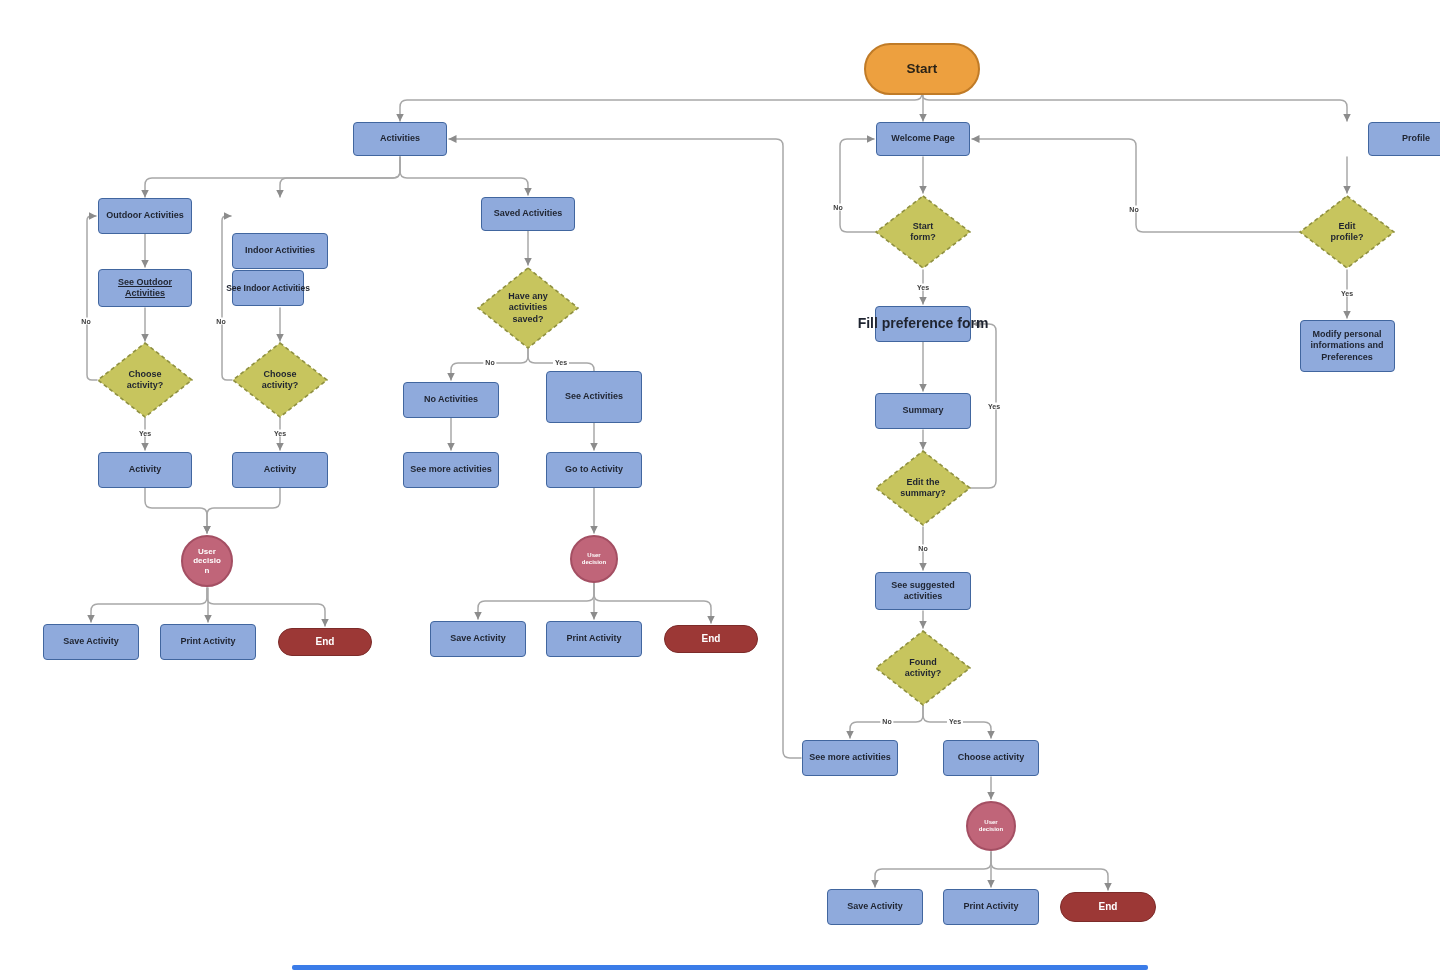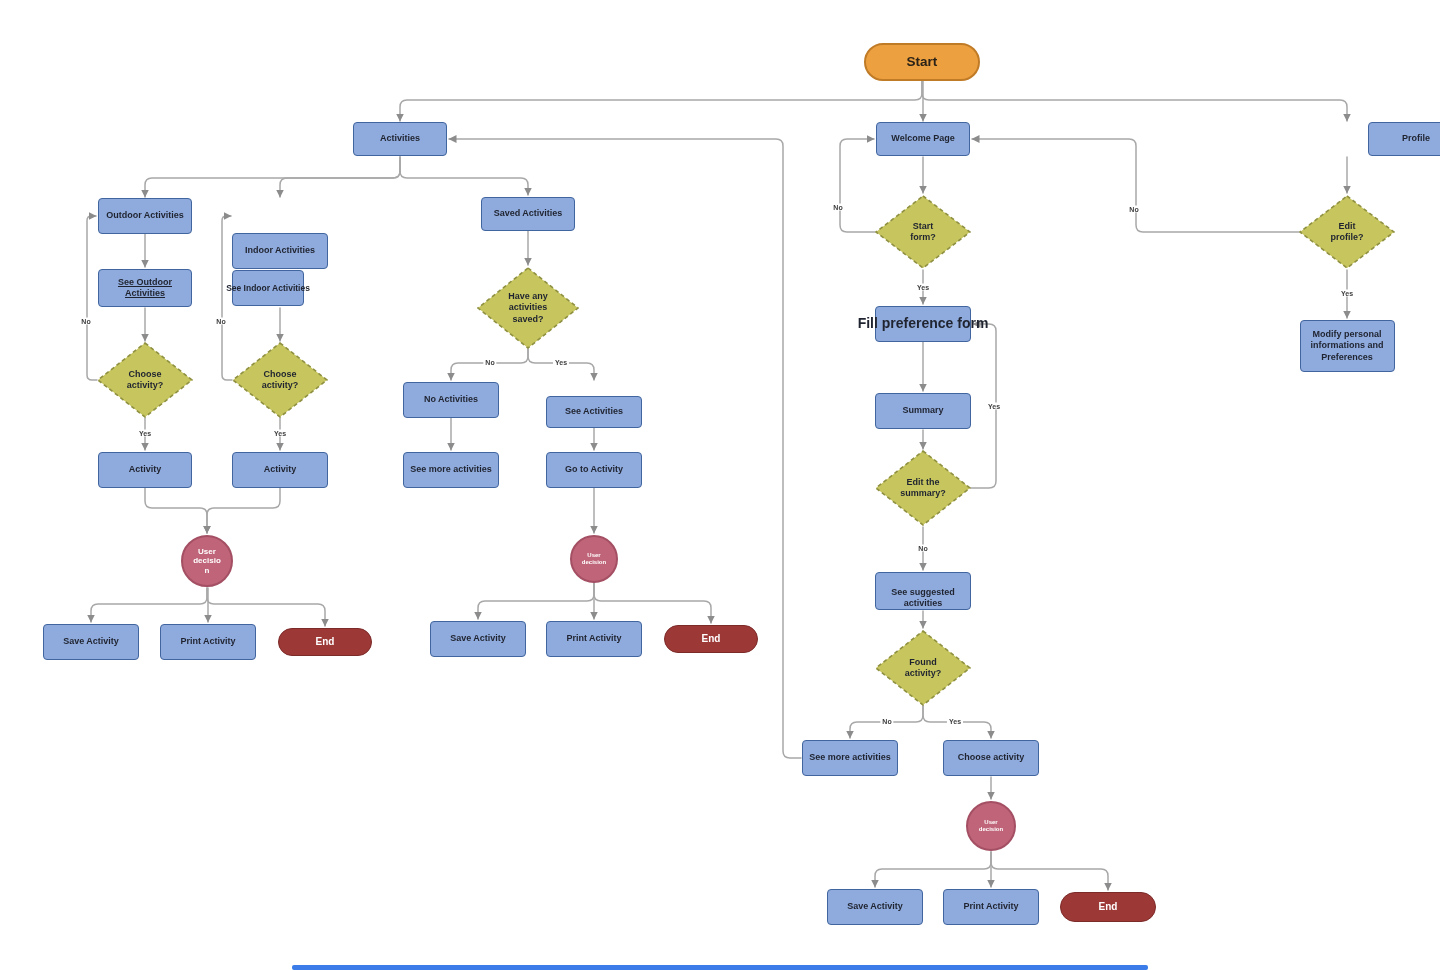--- a/index.html
+++ b/index.html
@@ -95,21 +95,21 @@
       <span class="edge-label" style="left: 490px; top: 362px;">No</span>
       <span class="edge-label" style="left: 561px; top: 362px;">Yes</span>
       <span class="edge-label" style="left: 838px; top: 207px;">No</span>
       <span class="edge-label" style="left: 923px; top: 287px;">Yes</span>
       <span class="edge-label" style="left: 994px; top: 406px;">Yes</span>
       <span class="edge-label" style="left: 923px; top: 548px;">No</span>
       <span class="edge-label" style="left: 887px; top: 721px;">No</span>
       <span class="edge-label" style="left: 955px; top: 721px;">Yes</span>
       <span class="edge-label" style="left: 1134px; top: 209px;">No</span>
       <span class="edge-label" style="left: 1347px; top: 293px;">Yes</span>
-      <div class="node start" style="left: 864px; top: 43px; width: 116px; height: 38px;">
+      <div class="node start" style="left: 864px; top: 43px; width: 116px; height: 52px;">
         <span class="label nowrap">Start</span>
       </div>
       <div class="node process" style="left: 353px; top: 122px; width: 94px; height: 34px;">
         <span class="label nowrap">Activities</span>
       </div>
       <div class="node process" style="left: 876px; top: 122px; width: 94px; height: 34px;">
         <span class="label nowrap">Welcome Page</span>
       </div>
       <div class="node process" style="left: 1368px; top: 122px; width: 96px; height: 34px;">
         <span class="label nowrap">Profile</span>
@@ -149,21 +149,21 @@
       </div>
       <div class="node process" style="left: 98px; top: 452px; width: 94px; height: 36px;">
         <span class="label nowrap">Activity</span>
       </div>
       <div class="node process" style="left: 232px; top: 452px; width: 96px; height: 36px;">
         <span class="label nowrap">Activity</span>
       </div>
       <div class="node process" style="left: 403px; top: 382px; width: 96px; height: 36px;">
         <span class="label nowrap">No Activities</span>
       </div>
-      <div class="node process" style="left: 546px; top: 396px; width: 96px; height: 32px;">
+      <div class="node process" style="left: 546px; top: 371px; width: 96px; height: 52px;">
         <span class="label nowrap">See Activities</span>
       </div>
       <div class="node process" style="left: 403px; top: 452px; width: 96px; height: 36px;">
         <span class="label nowrap">See more activities</span>
       </div>
       <div class="node process" style="left: 546px; top: 452px; width: 96px; height: 36px;">
         <span class="label nowrap">Go to Activity</span>
       </div>
       <div class="node circle" style="left: 181px; top: 535px; width: 52px; height: 52px;">
         <span class="label wrap-any" style="font-size: 8px; max-width: 32px;">User decision</span>
@@ -200,21 +200,21 @@
       </div>
       <div class="node process" style="left: 875px; top: 393px; width: 96px; height: 36px;">
         <span class="label nowrap">Summary</span>
       </div>
       <div class="node decision" style="left: 875px; top: 450px; width: 96px; height: 76px;">
         <svg class="diamond" viewBox="0 0 96 76">
           <polygon points="48,1 95,38 48,75 1,38"></polygon>
         </svg>
         <span class="label" style="max-width: 52px;">Edit the summary?</span>
       </div>
-      <div class="node process" style="left: 875px; top: 572px; width: 96px; height: 38px; align-items: flex-end;">
+      <div class="node process" style="left: 875px; top: 572px; width: 96px; height: 38px;">
         <span class="label" style="max-width: 72px;">See suggested activities</span>
       </div>
       <div class="node decision" style="left: 875px; top: 630px; width: 96px; height: 76px;">
         <svg class="diamond" viewBox="0 0 96 76">
           <polygon points="48,1 95,38 48,75 1,38"></polygon>
         </svg>
         <span class="label" style="max-width: 50px;">Found activity?</span>
       </div>
       <div class="node process" style="left: 802px; top: 740px; width: 96px; height: 36px;">
         <span class="label nowrap">See more activities</span>

